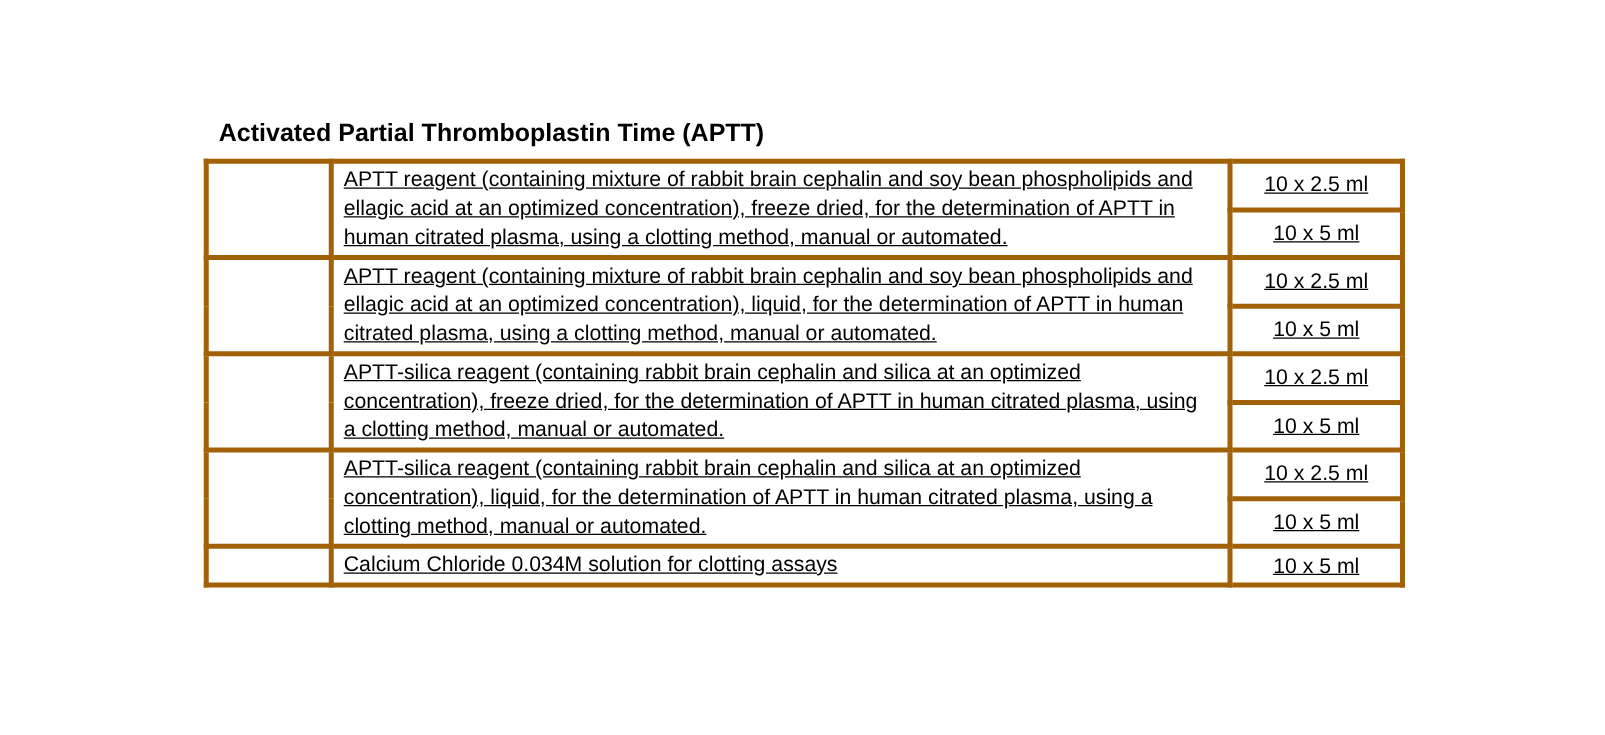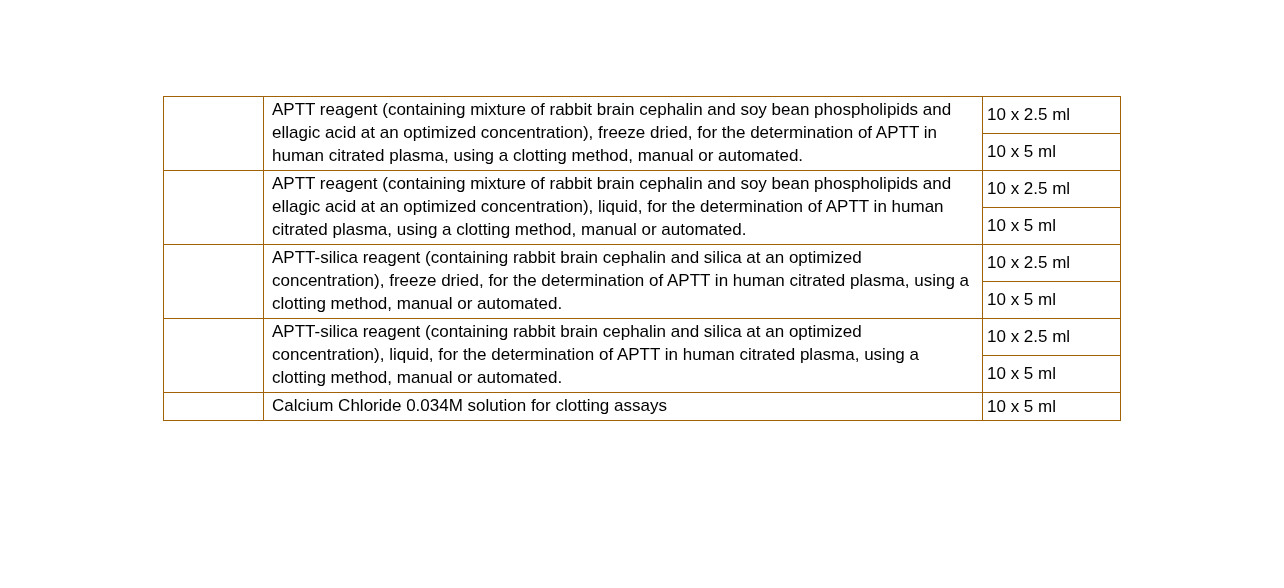--- a/index.html
+++ b/index.html
@@ -24,45 +24,47 @@
     font-weight: bold;
     margin: 0 0 8px 12px;
     white-space: nowrap;
   }
   table.products-table {
     border-collapse: collapse;
     table-layout: fixed;
     width: 957px;
   }
   table.products-table td {
-    border: 1px solid #a16207;
+    border: 4px solid #a16207;
     font-size: 17px;
     overflow: hidden;
+    text-decoration: underline;
   }
   td.code-cell {
     vertical-align: top;
     padding: 2px 6px;
   }
   td.desc-cell {
     vertical-align: top;
     line-height: 23px;
     padding: 1px 10px 3px 8px;
   }
   td.pack-cell {
-    text-align: left;
+    text-align: center;
     vertical-align: middle;
     padding: 2px 4px;
     height: 28px;
     white-space: nowrap;
   }
 </style>
 </head>
 <body>
 
 <div class="page">
+  <h1 class="title">Activated Partial Thromboplastin Time (APTT)</h1>
 
   <table class="products-table">
     <colgroup>
       <col style="width:100px">
       <col style="width:719px">
       <col style="width:138px">
     </colgroup>
     <tbody>
         <tr>
           <td class="code-cell" rowspan="2"></td>

